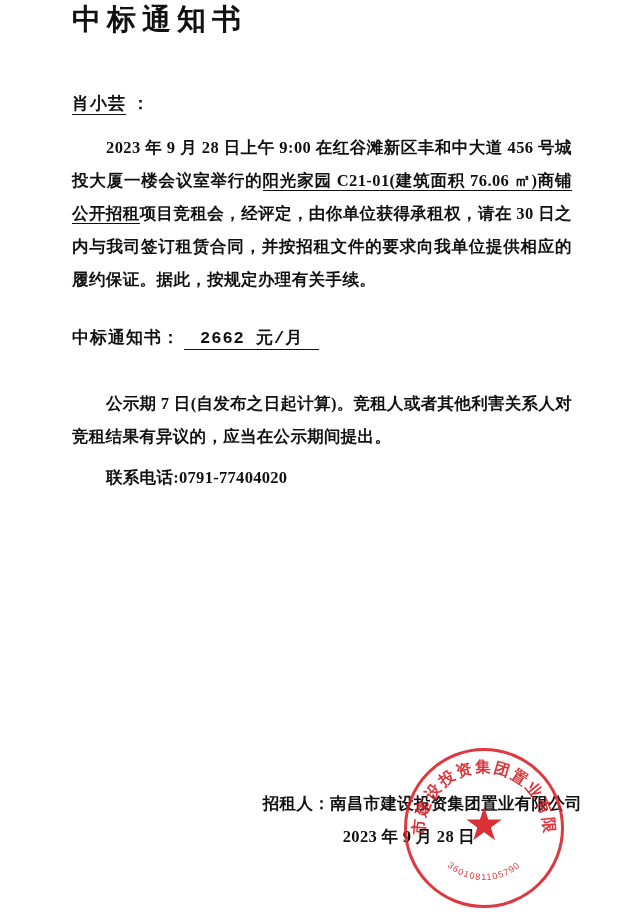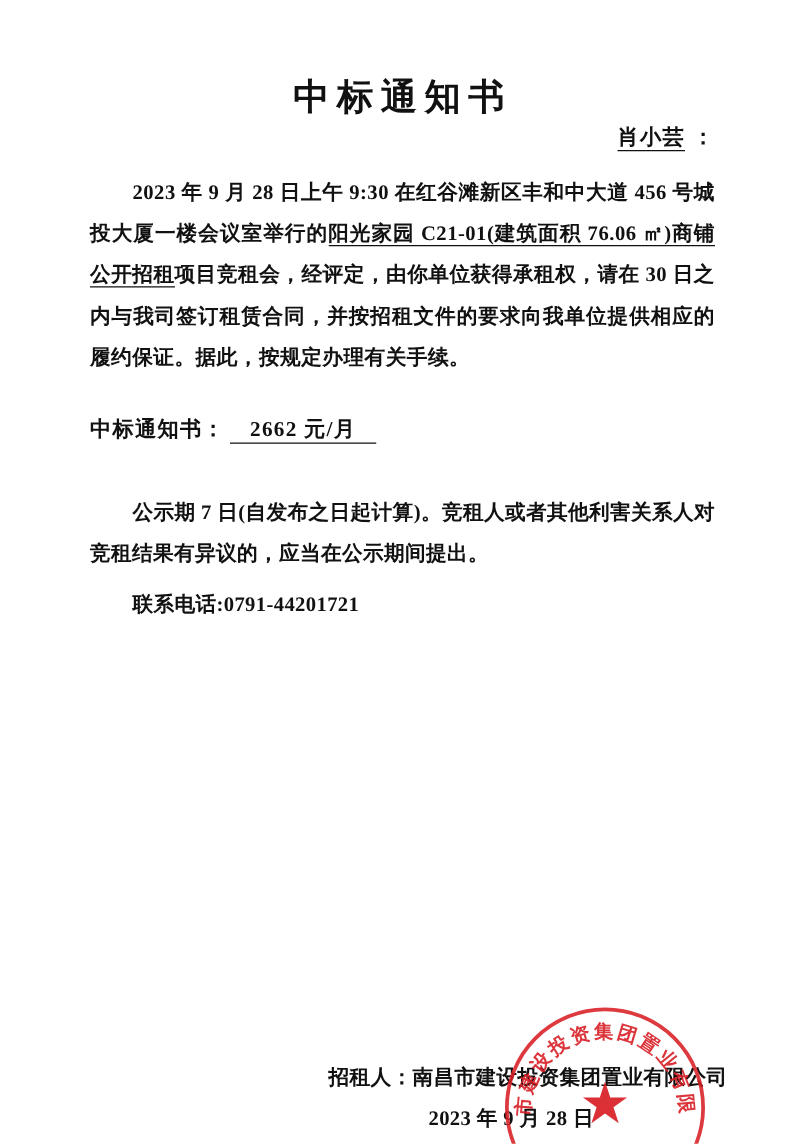--- a/index.html
+++ b/index.html
@@ -16,33 +16,32 @@
     overflow: hidden;
   }
   .page {
     position: relative;
     width: 644px;
     height: 915px;
     box-sizing: border-box;
     padding: 0 72px;
   }
   .doc-title {
-    text-align: center;
+    text-align: left;
     font-size: 29px;
     font-weight: bold;
     letter-spacing: 6px;
-    margin-top: 58px;
     margin-bottom: 0;
     font-family: "Liberation Serif", "DejaVu Serif", serif;
   }
   .salutation {
+    margin-top: 52px;
     font-size: 17px;
     font-weight: bold;
     letter-spacing: 1px;
-    text-align: right;
   }
   .salutation .name {
     border-bottom: 1.4px solid #111;
     padding-bottom: 1px;
   }
   .salutation .colon {
     margin-left: 6px;
   }
   .body-block {
     margin-top: 16px;
@@ -64,20 +63,21 @@
   .result-line {
     margin-top: 30px;
     font-size: 17px;
     font-weight: bold;
     letter-spacing: 1px;
   }
   .result-line .amount {
     border-bottom: 1.4px solid #111;
     padding: 0 16px 1px 16px;
     margin-left: 4px;
+    font-family: Liberation Mono, monospace;
   }
   .notice-block {
     margin-top: 38px;
     font-size: 16.5px;
     line-height: 2.0;
     text-align: justify;
     font-weight: bold;
     letter-spacing: 0.3px;
     text-justify: inter-ideograph;
   }
@@ -157,33 +157,33 @@
 
 <div class="page">
 
   <div class="doc-title">中标通知书</div>
 
   <div class="salutation">
     <span class="name">肖小芸</span><span class="colon">：</span>
   </div>
 
   <div class="body-block">
-    <span class="indent"></span><span>2023 年 9 月 28 日上午 9:30 在红谷滩新区丰和中大道 456 号城投大厦一楼会议室举行的</span><span class="ul">阳光家园 C21-01(建筑面积 76.06 ㎡)商铺公开招租</span><span>项目竞租会，经评定，由你单位获得承租权，请在 30 日之内与我司签订租赁合同，并按招租文件的要求向我单位提供相应的履约保证。据此，按规定办理有关手续。</span>
+    <span class="indent"></span><span>2023 年 9 月 28 日上午 9:00 在红谷滩新区丰和中大道 456 号城投大厦一楼会议室举行的</span><span class="ul">阳光家园 C21-01(建筑面积 76.06 ㎡)商铺公开招租</span><span>项目竞租会，经评定，由你单位获得承租权，请在 30 日之内与我司签订租赁合同，并按招租文件的要求向我单位提供相应的履约保证。据此，按规定办理有关手续。</span>
   </div>
 
   <div class="result-line">
     <span>中标通知书：</span><span class="amount">2662 元/月</span>
   </div>
 
   <div class="notice-block">
     <span class="indent"></span><span>公示期 7 日(自发布之日起计算)。竞租人或者其他利害关系人对竞租结果有异议的，应当在公示期间提出。</span>
   </div>
 
   <div class="contact-block">
-    <div>联系电话:0791-44201721</div>
+    <div>联系电话:0791-77404020</div>
   </div>
 
   <div class="signature-block">
     <div>招租人：南昌市建设投资集团置业有限公司</div>
     <div class="sig-date">2023 年 9 月 28 日</div>
   </div>
 
   <div class="seal">
     <div class="seal-ring"></div>
     <svg width="160" height="160" viewBox="0 0 160 160">

